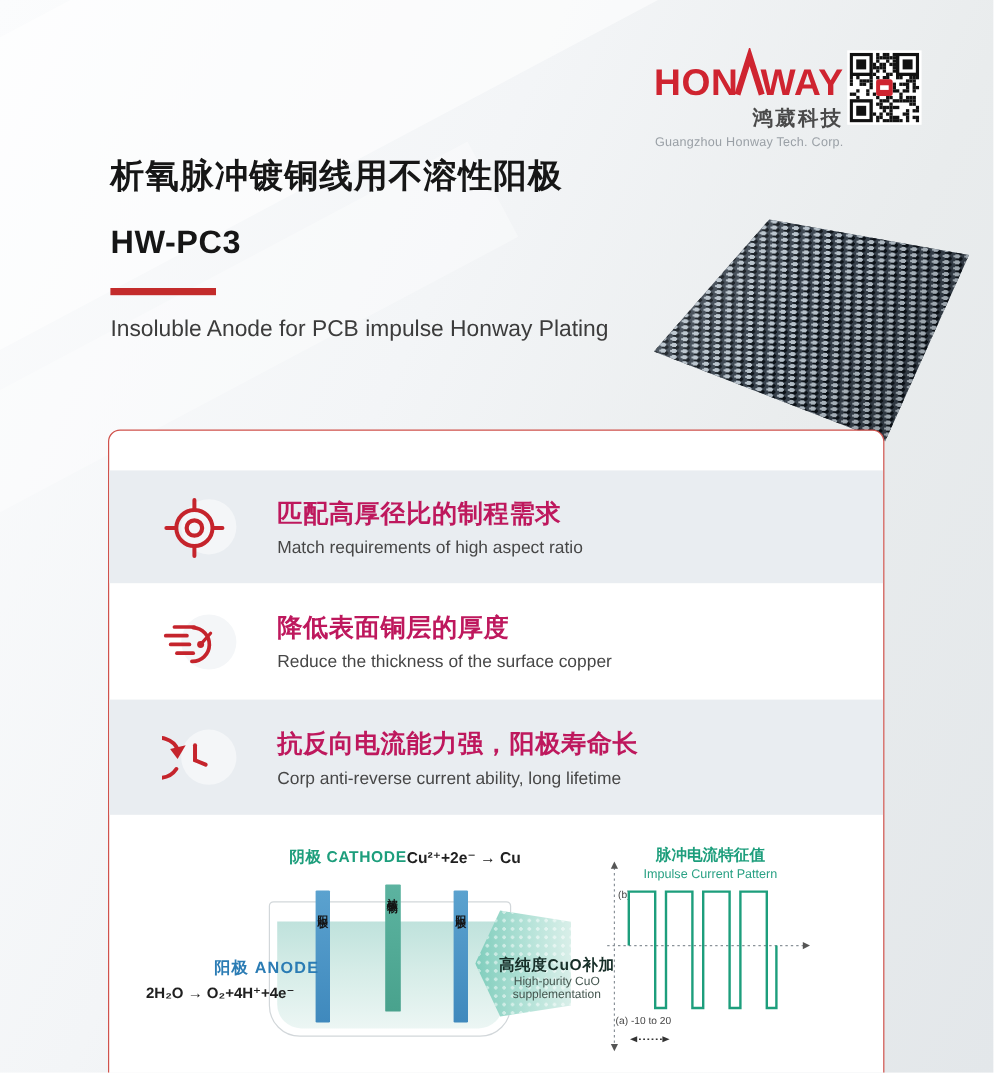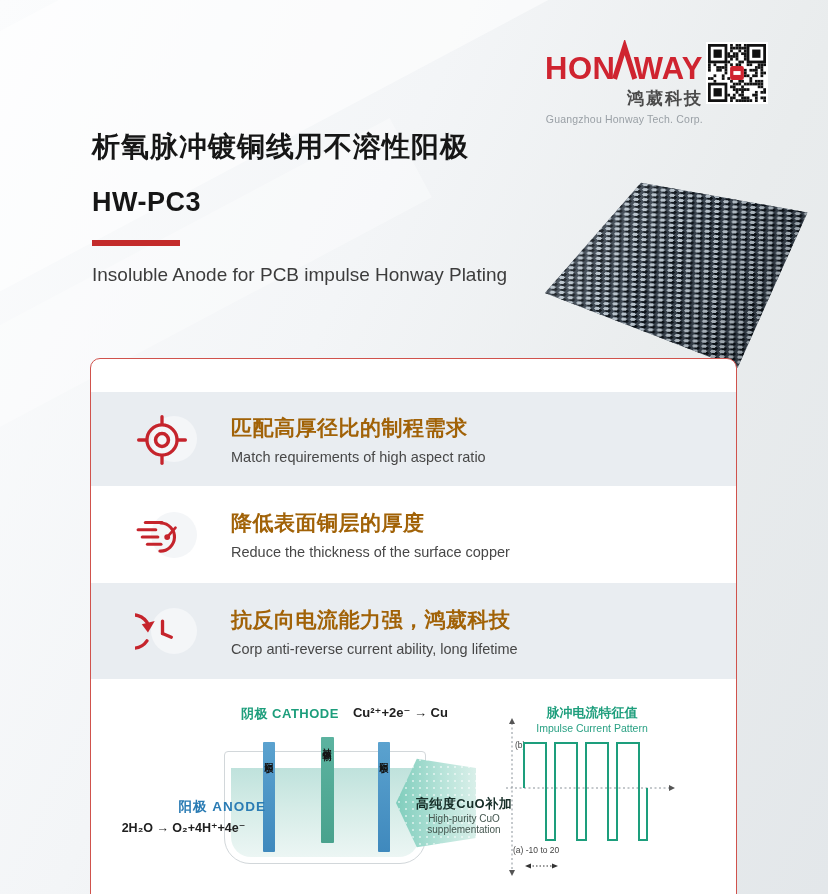--- a/index.html
+++ b/index.html
@@ -43,26 +43,26 @@
         border:1px solid #d0524c;border-radius:10px;box-sizing:border-box;overflow:hidden;}
   .feature{display:flex;align-items:center;padding-left:44px;box-sizing:border-box;}
   .feature.gray{background:#e9edf1;}
   .f1{margin-top:33px;height:94px;}
   .f2{height:97px;}
   .f3{height:96px;}
   .icon-wrap{position:relative;width:66px;height:54px;flex:0 0 66px;}
   .icon-bg{position:absolute;left:16px;top:4px;width:46px;height:46px;border-radius:50%;background:#f4f6f8;}
   .icon-wrap svg{position:absolute;left:0;top:1px;}
   .f-text{margin-left:30px;}
-  .f-cn{font-size:21px;font-weight:bold;color:#a16207;letter-spacing:.5px;}
+  .f-cn{font-size:21px;font-weight:bold;color:#be185d;letter-spacing:.5px;}
   .f-en{font-size:14.5px;color:#474747;margin-top:7px;}
 
   
   .diagram{position:absolute;left:0;top:320px;width:647px;height:240px;}
-  .cathode-row{position:absolute;left:150px;top:26px;display:flex;gap:14px;align-items:flex-start;font-size:13px;}
+  .cathode-row{position:absolute;left:150px;top:26px;display:flex;align-items:flex-end;font-size:13px;}
   .cathode-label{color:#1d9e7c;font-weight:bold;letter-spacing:.5px;}
   .eq{color:#202020;font-weight:bold;}
   .tank{position:absolute;left:133px;top:72px;width:202px;height:113px;background:#fff;
         border:1px solid #d2d7da;border-radius:4px 4px 26px 26px;box-sizing:border-box;}
   .liquid{position:absolute;left:6px;right:6px;top:16px;bottom:6px;border-radius:0 0 20px 20px;
         background:linear-gradient(180deg,#bfe2dc 0%,#d5ece7 45%,#ecf6f4 100%);}
   .electrode{position:absolute;border-radius:1px;}
   .el-blue{background:linear-gradient(180deg,#5ba2cf,#3f89bd);width:12px;height:110px;top:63px;}
   .el-left{left:172px;} .el-right{left:287px;}
   .el-green{background:linear-gradient(180deg,#5cb3a0,#49a28d);width:13px;height:106px;left:230px;top:58px;}
@@ -304,21 +304,21 @@
         <svg width="54" height="54" viewBox="0 0 52 52">
           <g stroke="#c5242c" stroke-width="3.2" fill="none" stroke-linecap="round">
             <path d="M11.5,34.5 A16,16 0 1 1 13,19.5"></path>
             <line x1="26.5" y1="27.5" x2="26.5" y2="15.5"></line>
             <line x1="26.5" y1="27.5" x2="35" y2="31"></line>
           </g>
           <polygon points="6.5,18.5 19,15.5 12.5,26.5" fill="#c5242c"></polygon>
         </svg>
       </div>
       <div class="f-text">
-        <div class="f-cn">抗反向电流能力强，鸿葳科技</div>
+        <div class="f-cn">抗反向电流能力强，阳极寿命长</div>
         <div class="f-en">Corp anti-reverse current ability, long lifetime</div>
       </div>
     </div>
 
     <div class="diagram">
       <div class="cathode-row">
         <span class="cathode-label">阴极 CATHODE</span>
         <span class="eq">Cu²⁺+2e⁻ → Cu</span>
       </div>
 

